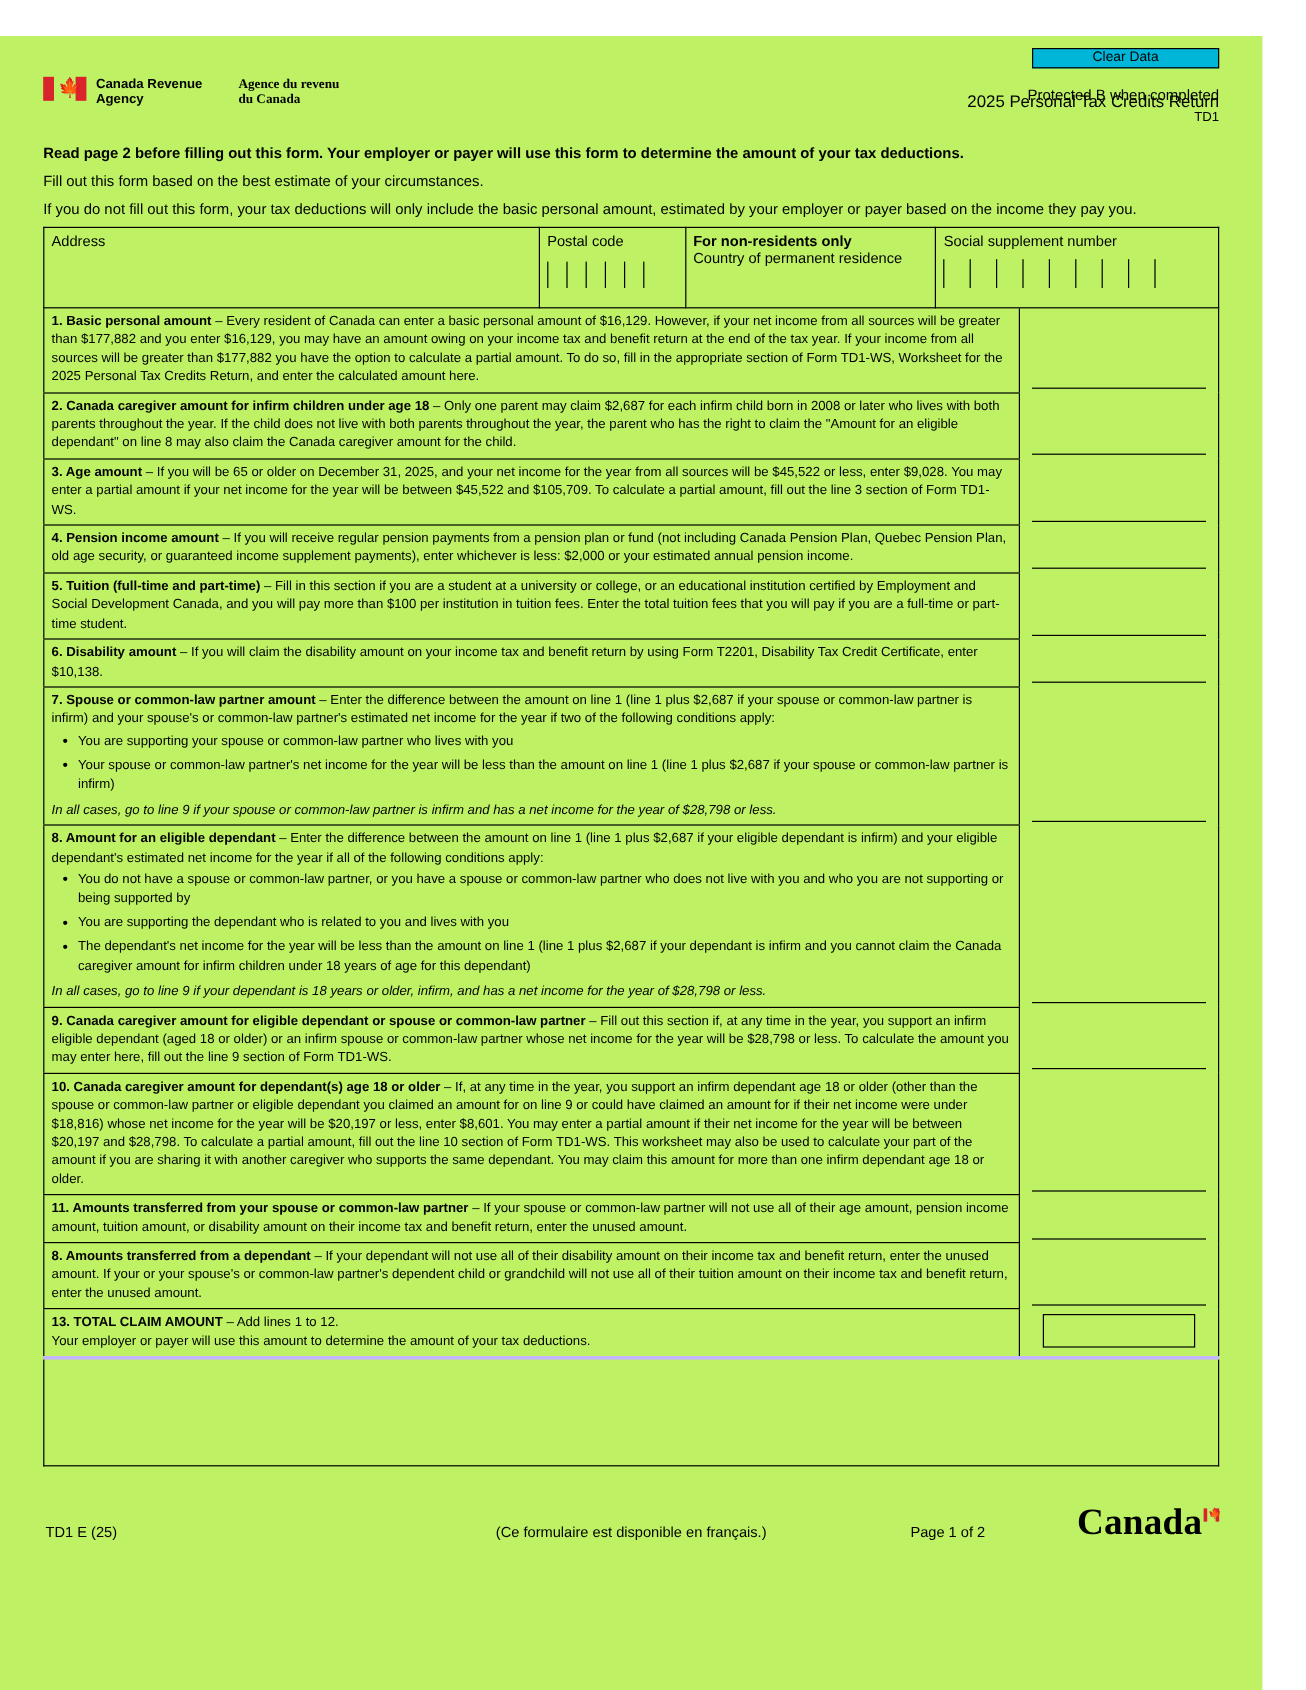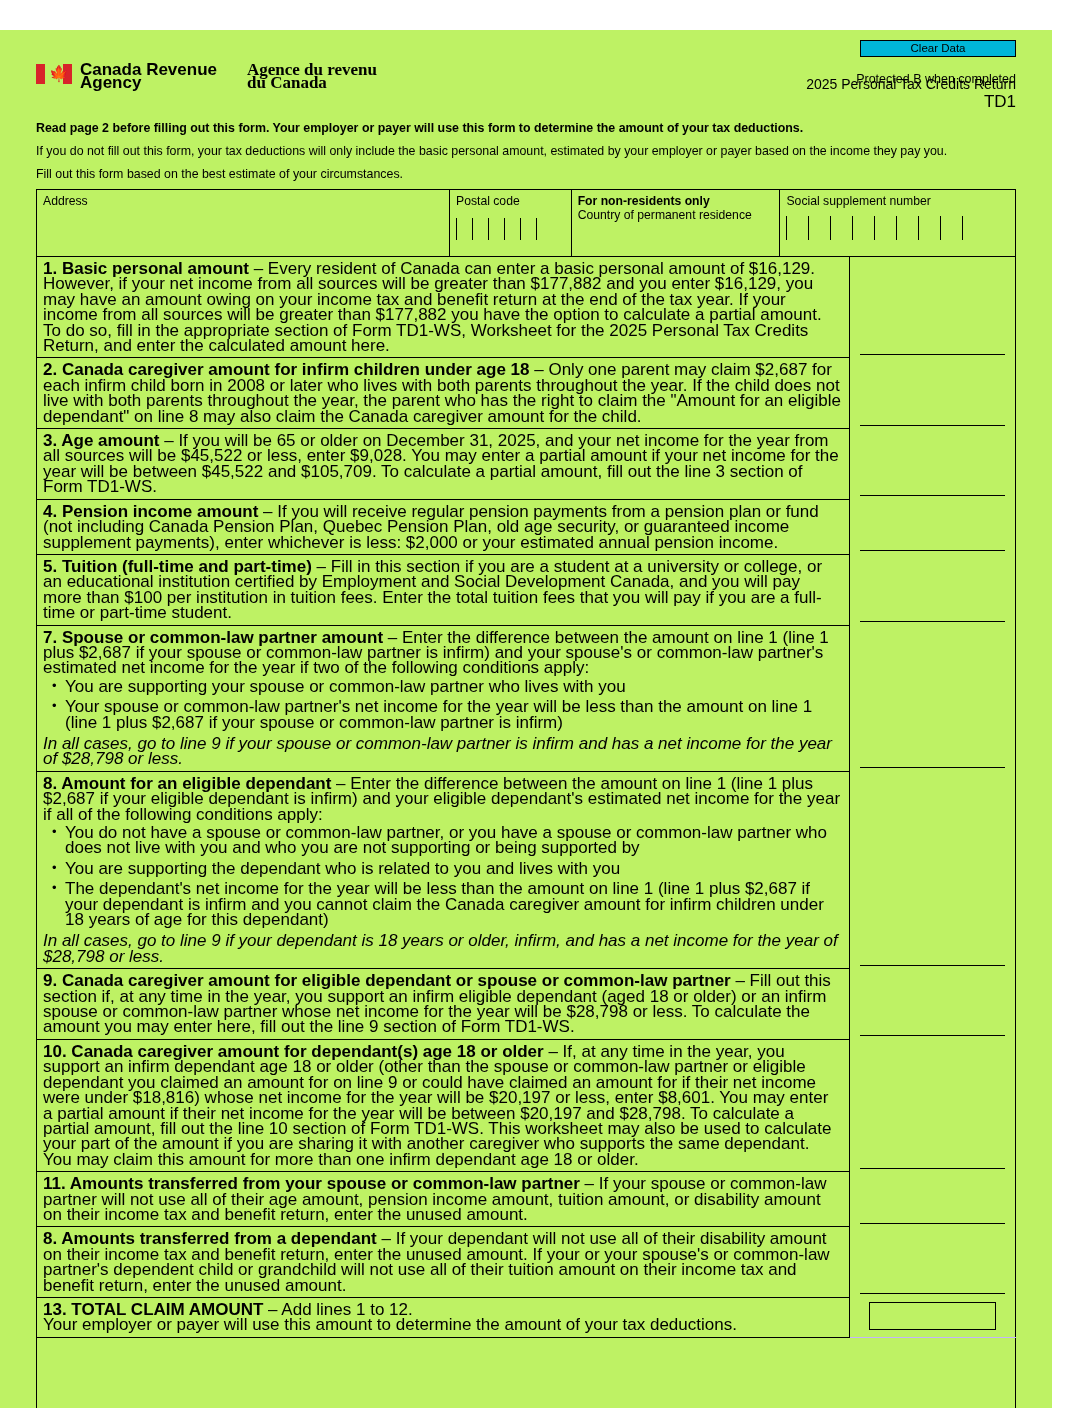--- a/index.html
+++ b/index.html
@@ -74,21 +74,21 @@
   .flag .bar.right { right: 0; }
   .flag .leaf {
     position: absolute;
     left: 13px;
     top: 2px;
     font-size: 16px;
     line-height: 16px;
     color: #d8242a;
   }
   .agency-en, .agency-fr {
-    font-size: 17px;
+    font-size: 11px;
     line-height: 12.5px;
     white-space: pre-line;
     font-weight: bold;
     color: #000;
   }
   .agency-fr { margin-left: 22px; font-family: Liberation Serif, serif; }
   .form-title {
     position: absolute;
     left: 0;
     right: 0;
@@ -102,21 +102,21 @@
     right: 0;
     top: 10px;
     font-size: 12.5px;
     text-align: right;
   }
   .protected b { font-weight: normal; }
   .td1 {
     position: absolute;
     right: 0;
     top: 30px;
-    font-size: 17px;
+    font-size: 11px;
   }
 
   
   .intro {
     margin-top: 6px;
     font-size: 12.4px;
     line-height: 16px;
   }
   .intro .bold { font-weight: bold; }
   .intro p { margin: 0 0 7px 0; }
@@ -159,22 +159,22 @@
     border-left: 1px solid #000;
     box-sizing: border-box;
   }
 
   
   .body-table {
     width: 100%;
     border-collapse: collapse;
     border-left: 1px solid #000;
     border-right: 1px solid #000;
-    border-bottom: 1px solid #c4b5fd;
-    font-size: 17px;
+    border-bottom: 3px solid #c4b5fd;
+    font-size: 11px;
   }
   .body-table td.txt {
     padding: 4px 8px 4px 6px;
     vertical-align: top;
     line-height: 15.4px;
     border-bottom: 1px solid #000;
   }
   .body-table td.amt {
     width: 145px;
     border-left: 1px solid #000;
@@ -278,22 +278,22 @@
       <span class="agency-fr">Agence du revenu
 du Canada</span>
     </div>
     <div class="form-title">2025 Personal Tax Credits Return</div>
     <div class="protected"><b>Protected B</b><span> when completed</span></div>
     <div class="td1">TD1</div>
   </div>
 
   <div class="intro">
     <p class="bold">Read page 2 before filling out this form. Your employer or payer will use this form to determine the amount of your tax deductions.</p>
+    <p>Fill out this form based on the best estimate of your circumstances.</p>
     <p>If you do not fill out this form, your tax deductions will only include the basic personal amount, estimated by your employer or payer based on the income they pay you.</p>
-    <p>Fill out this form based on the best estimate of your circumstances.</p>
   </div>
 
   <table class="id-table">
     <tbody>
     <tr>
       <td colspan="1" style="width:400px">
         <div class="cell-label">Address</div>
       </td>
       <td>
         <div class="cell-label">Postal code</div>
@@ -379,20 +379,30 @@
       <td class="txt">
         <b>5. Tuition (full-time and part-time)</b><span> – Fill in this section if you are a student at a university or college, or an educational institution certified by Employment and Social Development Canada, and you will pay more than $100 per institution in tuition fees. Enter the total tuition fees that you will pay if you are a full-time or part-time student.</span>
       </td>
       <td class="amt">
         <div class="amt-line">
               <div class="amt-inner"></div>
             </div>
       </td>
     </tr>
 
+    <tr>
+      <td class="txt">
+        <b>6. Disability amount</b><span> – If you will claim the disability amount on your income tax and benefit return by using Form T2201, Disability Tax Credit Certificate, enter $10,138.</span>
+      </td>
+      <td class="amt">
+        <div class="amt-line">
+              <div class="amt-inner"></div>
+            </div>
+      </td>
+    </tr>
 
     <tr>
       <td class="txt">
         <b>7. Spouse or common-law partner amount</b><span> – Enter the difference between the amount on line 1 (line 1 plus $2,687 if your spouse or common-law partner is infirm) and your spouse's or common-law partner's estimated net income for the year if two of the following conditions apply:</span>
         <ul class="bul">
           <li>You are supporting your spouse or common-law partner who lives with you</li>
           <li>Your spouse or common-law partner's net income for the year will be less than the amount on line 1 (line 1 plus $2,687 if your spouse or common-law partner is infirm)</li>
         </ul>
         <div class="sub-note">In all cases, go to line 9 if your spouse or common-law partner is infirm and has a net income for the year of $28,798 or less.</div>
       </td>

